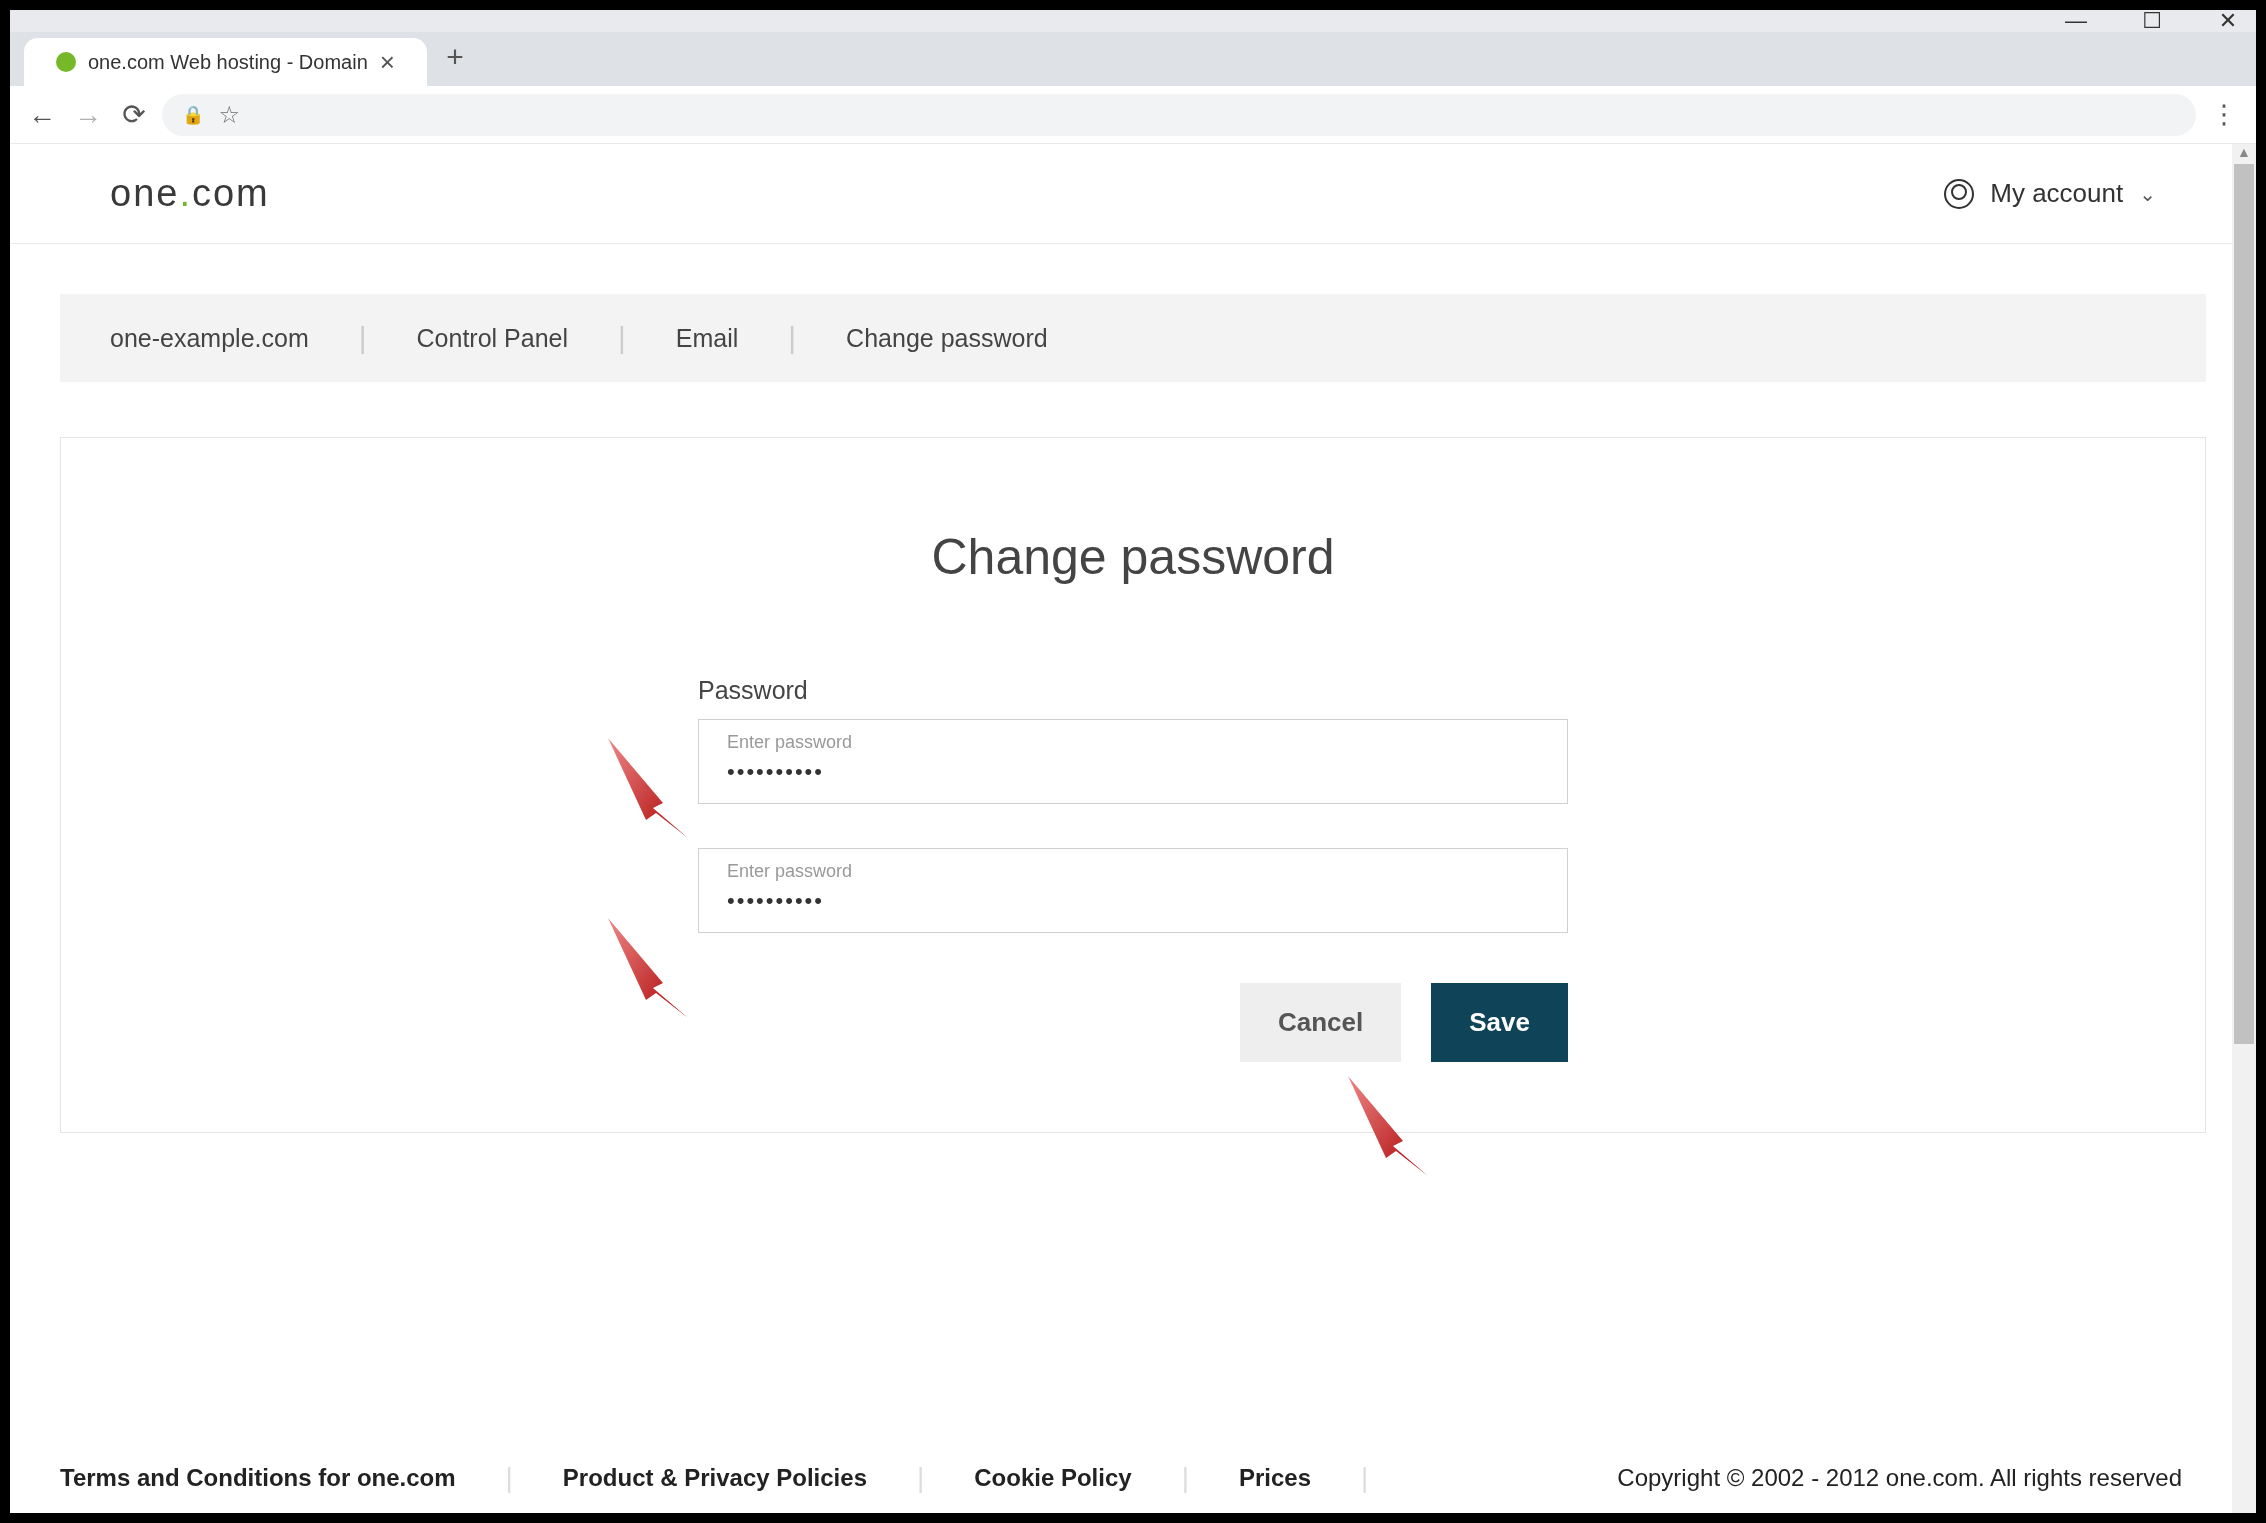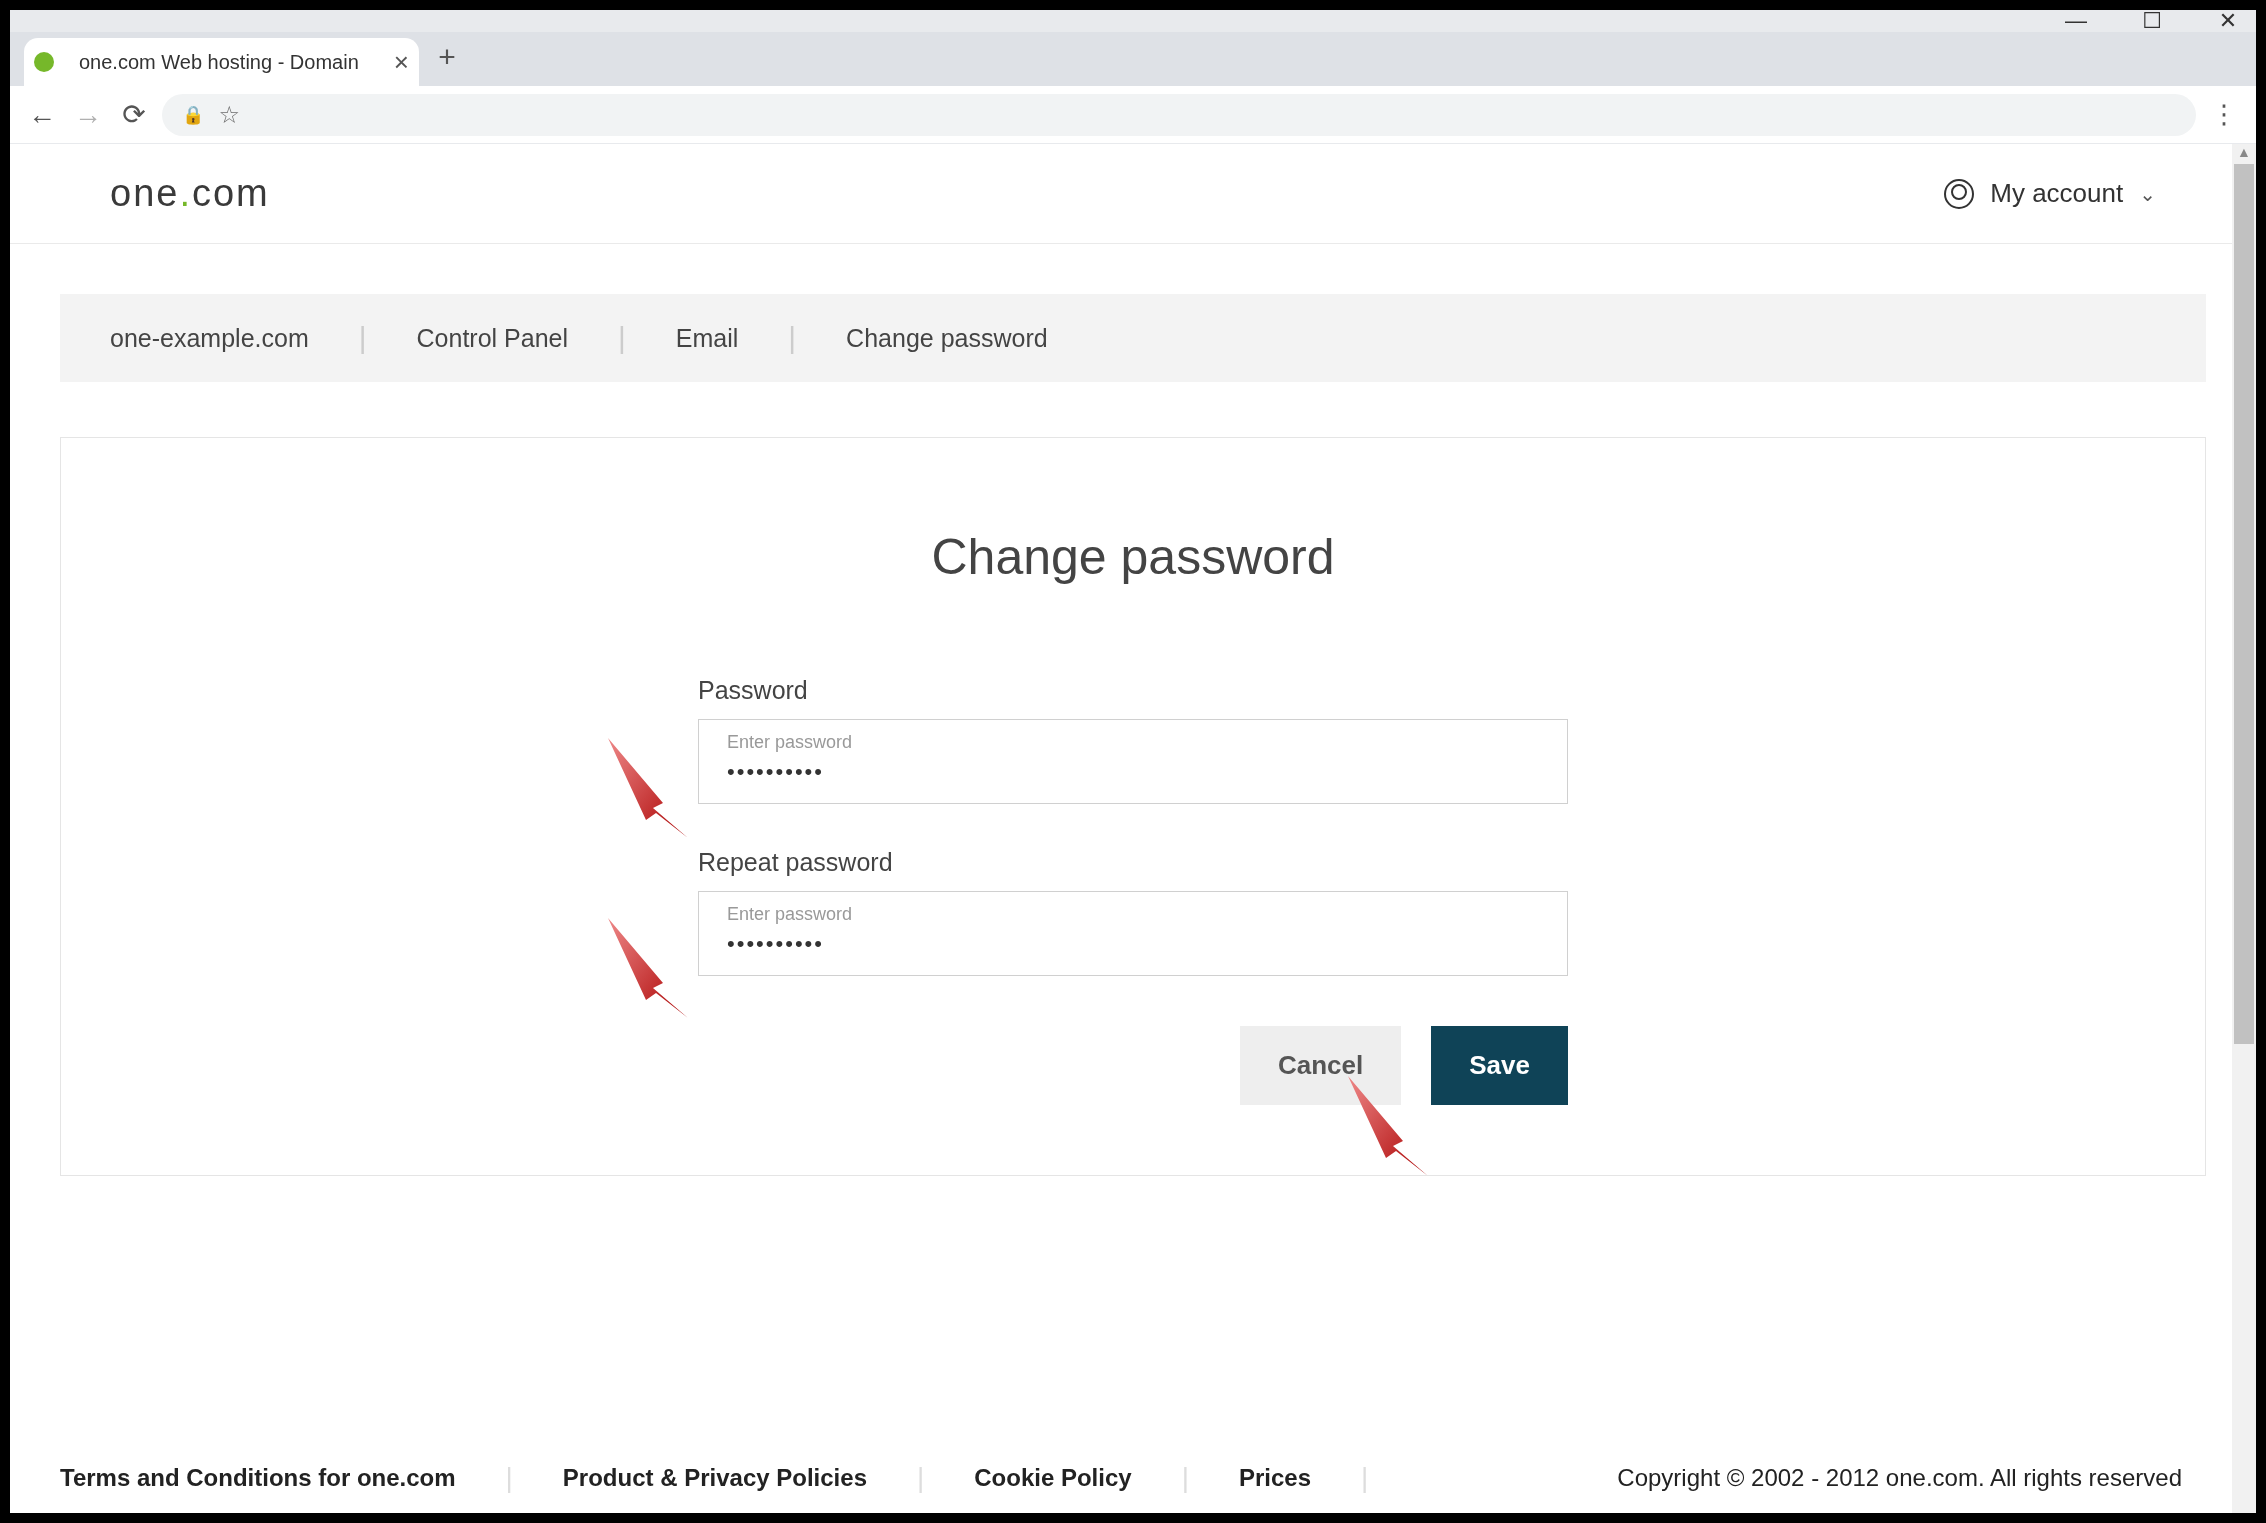--- a/index.html
+++ b/index.html
@@ -34,22 +34,22 @@
   display: flex;
   align-items: flex-end;
   padding-left: 14px;
 }
 .tab {
   background: #fff;
   height: 48px;
   border-radius: 14px 14px 0 0;
   display: flex;
   align-items: center;
-  padding: 0 10px;
-  gap: 25px;
+  padding: 0 32px;
+  gap: 12px;
   min-width: 395px;
   font-size: 20px;
   color: #333;
 }
 .tab .favicon { width: 20px; height: 20px; border-radius: 50%; background: #76b82a; }
 .tab .close { margin-left: auto; font-size: 26px; color: #555; }
 .newtab { width: 40px; text-align: center; font-size: 30px; color: #555; align-self: center; padding-bottom: 4px; margin-left: 8px;}
 
 .addrbar {
   height: 58px;
@@ -248,21 +248,20 @@
       <h1>Change password</h1>
 
       <div class="form-area">
 
         <div class="field-label">Password</div>
         <div class="input-box">
           <div class="floating">Enter password</div>
           <input type="text" value="••••••••••" style="">
         </div>
 
-        <div class="field-label">Repeat password</div>
         <div class="input-box">
           <div class="floating">Enter password</div>
           <input type="text" value="••••••••••" style="">
         </div>
 
         <div class="btn-row">
           <button class="btn btn-cancel">Cancel</button>
           <button class="btn btn-save">Save</button>
         </div>
 

